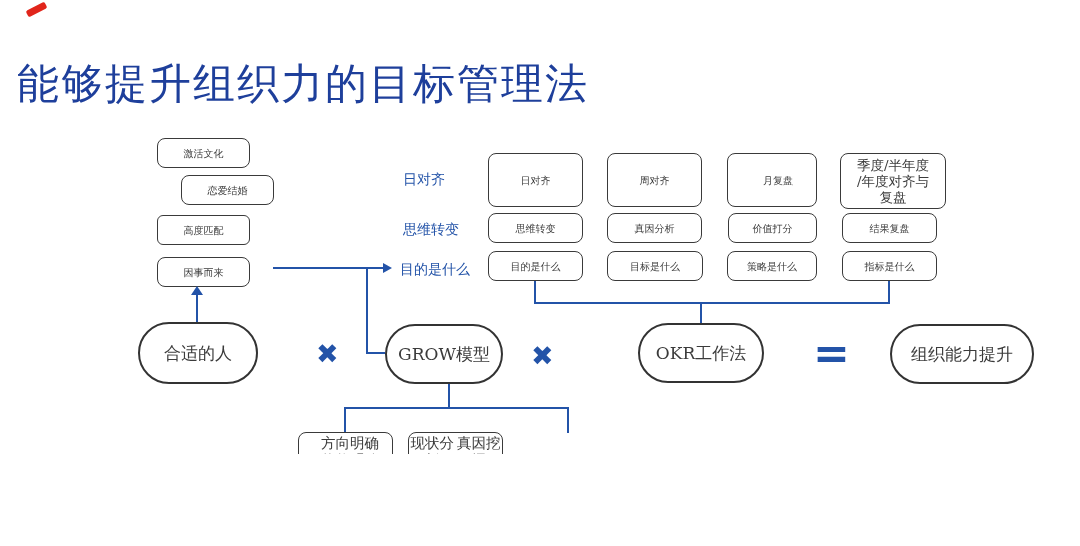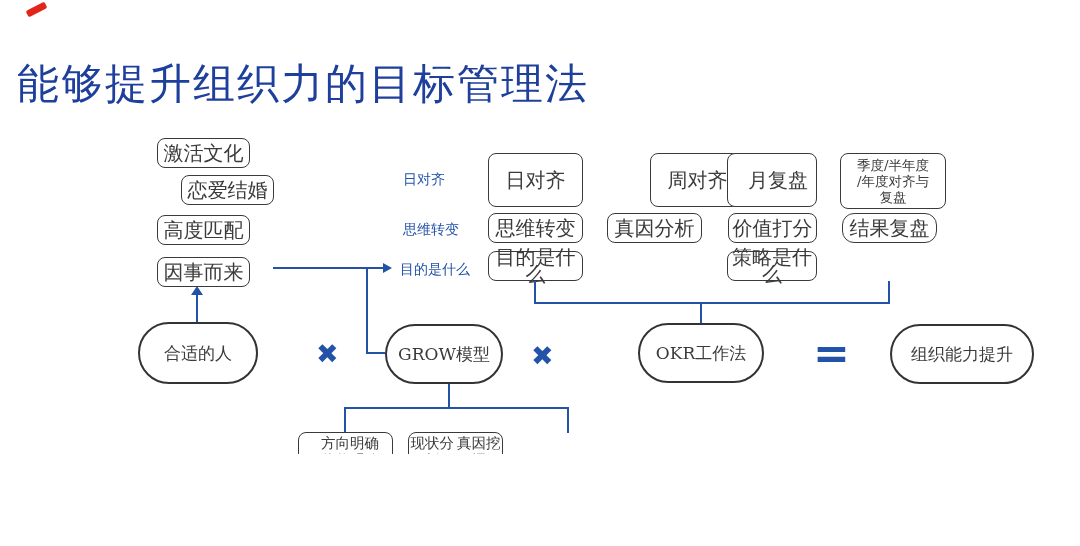--- a/index.html
+++ b/index.html
@@ -15,21 +15,21 @@
   }
   
   #corner-accent{
     left:26px;top:6px;width:21px;height:7px;background:#e1251b;
     transform:rotate(-27deg);border-radius:2px;
   }
   
   .box{
     box-sizing:border-box;border:1.5px solid #3a3a3a;border-radius:8px;background:#fff;
     display:flex;align-items:center;justify-content:center;text-align:center;
-    font-size:20px;color:#3b3b3b;line-height:17px;
+    font-size:10px;color:#3b3b3b;line-height:17px;
   }
   .box.small{font-size:14.5px;}
   .box.tall{font-size:13.5px;line-height:16px;}
   
   .stadium{
     box-sizing:border-box;border:2px solid #333;border-radius:32px;background:#fff;
     display:flex;align-items:center;justify-content:center;text-align:center;
     font-size:17px;color:#3b3b3b;
   }
   
@@ -50,43 +50,45 @@
 </head>
 <body>
 
 <div id="slide">
 
   <div id="corner-accent" class="abs"></div>
   <div id="title" class="abs">能够提升组织力的目标管理法</div>
 
   <div class="abs box" style="left:157px;top:138px;width:93px;height:30px;">激活文化</div>
   <div class="abs box" style="left:157px;top:175px;width:93px;height:30px;margin-left:24px;">恋爱结婚</div>
-  <div class="abs box" style="left:157px;top:215px;width:93px;height:30px;">高度匹配</div>
+  <div class="abs box" style="left:157px;top:215px;width:93px;height:30px;border-radius:6px;">高度匹配</div>
   <div class="abs box" style="left:157px;top:257px;width:93px;height:30px;">因事而来</div>
 
   <div class="abs rowlabel" style="left:403px;top:171px;">日对齐</div>
   <div class="abs rowlabel" style="left:403px;top:221px;">思维转变</div>
   <div class="abs rowlabel" style="left:400px;top:261px;">目的是什么</div>
 
   <div class="abs box" style="left:488px;top:153px;width:95px;height:54px;">日对齐</div>
-  <div class="abs box" style="left:607px;top:153px;width:95px;height:54px;margin-left:43px;">周对齐</div>
+  <div class="abs box" style="left:607px;top:153px;width:95px;height:54px;">周对齐</div>
   <div class="abs box" style="left:727px;top:153px;width:90px;height:54px;padding-left:12px;">月复盘</div>
   <div class="abs box tall" style="left:840px;top:153px;width:106px;height:56px;flex-direction:column;">
     <span>季度/半年度</span>
     <span>/年度对齐与</span>
     <span>复盘</span>
   </div>
 
   <div class="abs box" style="left:488px;top:213px;width:95px;height:30px;">思维转变</div>
   <div class="abs box" style="left:607px;top:213px;width:95px;height:30px;">真因分析</div>
   <div class="abs box" style="left:728px;top:213px;width:89px;height:30px;font-family:Liberation Serif, serif;">价值打分</div>
-  <div class="abs box" style="left:842px;top:213px;width:95px;height:30px;border-radius:12px;">结果复盘</div>
+  <div class="abs box" style="left:842px;top:213px;width:95px;height:30px;">结果复盘</div>
 
   <div class="abs box" style="left:488px;top:251px;width:95px;height:30px;">目的是什么</div>
+  <div class="abs box" style="left:607px;top:251px;width:96px;height:30px;">目标是什么</div>
   <div class="abs box" style="left:727px;top:251px;width:90px;height:30px;">策略是什么</div>
+  <div class="abs box" style="left:842px;top:251px;width:95px;height:30px;">指标是什么</div>
 
   <div class="abs arrow-up" style="left:191px;top:286px;"></div>
   <div class="abs line" style="left:196px;top:294px;width:2px;height:28px;"></div>
 
   <div class="abs line" style="left:273px;top:267px;width:110px;height:2px;"></div>
   <div class="abs arrow-right" style="left:383px;top:263px;"></div>
 
   <div class="abs line" style="left:366px;top:268px;width:2px;height:86px;"></div>
   <div class="abs line" style="left:366px;top:352px;width:19px;height:2px;"></div>
 

